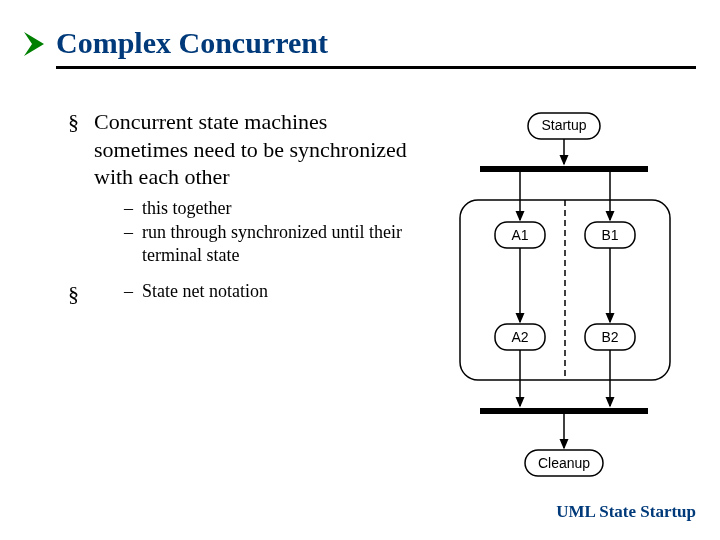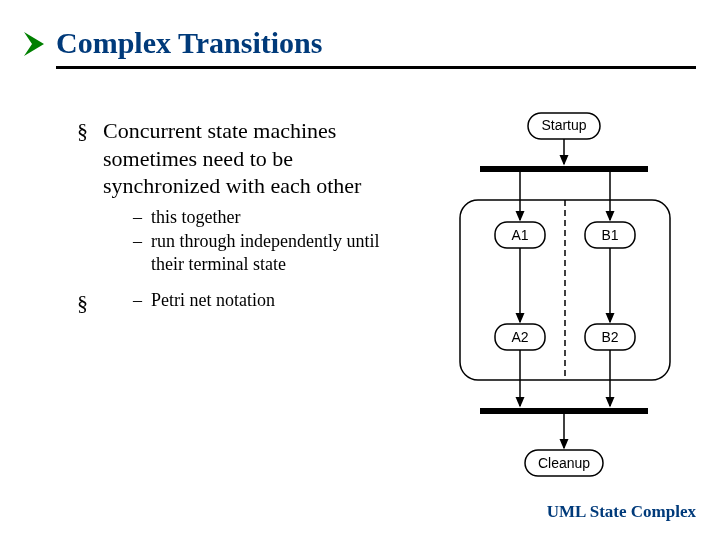--- a/index.html
+++ b/index.html
@@ -44,21 +44,21 @@
     margin-top: 2px;
   }
   .content {
     position: absolute;
     top: 108px;
     left: 64px;
     width: 360px;
   }
   ul.level1 {
     list-style: none;
-    margin: 9px;
+    margin: 0;
     padding: 0;
   }
   ul.level1 > li {
     position: relative;
     padding-left: 30px;
     font-size: 22px;
     line-height: 1.25;
     margin-bottom: 6px;
   }
   ul.level1 > li::before {
@@ -108,36 +108,36 @@
 
 <div class="slide">
 
   <div class="arrow-bullet">
     <svg viewBox="0 0 32 32" width="32" height="32">
       <polygon points="6,4 26,16 6,28 14,16" fill="#008000"></polygon>
     </svg>
   </div>
 
   <div class="header">
-    <div class="title">Complex Transitions</div>
+    <div class="title">Complex Concurrent</div>
     <div class="title-underline"></div>
   </div>
 
   <div class="content">
     <ul class="level1">
       <li>
         <span>Concurrent state machines sometimes need to be synchronized with each other</span>
         <ul class="level2">
           <li>this together</li>
-          <li>run through independently until their terminal state</li>
+          <li>run through synchronized until their terminal state</li>
         </ul>
       </li>
       <li>
         <ul class="level2">
-          <li>Petri net notation</li>
+          <li>State net notation</li>
         </ul>
       </li>
     </ul>
   </div>
 
   <div class="diagram">
     <svg viewBox="0 0 250 395" width="250" height="395">
       <defs>
         <marker id="ah" markerWidth="8" markerHeight="8" refX="6" refY="3" orient="auto">
           <path d="M0,0 L7,3 L0,6 Z" fill="#000"></path>
@@ -177,15 +177,15 @@
 
       <rect x="40" y="300" width="168" height="6" fill="#000"></rect>
 
       <line x1="124" y1="306" x2="124" y2="340" stroke="#000" stroke-width="1.5" marker-end="url(#ah)"></line>
 
       <rect x="85" y="342" width="78" height="26" rx="13" ry="13" fill="#fff" stroke="#000" stroke-width="1.5"></rect>
       <text x="124" y="360" font-family="Arial,Helvetica,sans-serif" font-size="14" text-anchor="middle">Cleanup</text>
     </svg>
   </div>
 
-  <div class="footer">UML State Complex</div>
+  <div class="footer">UML State Startup</div>
 
 </div>
 
 </body></html>

